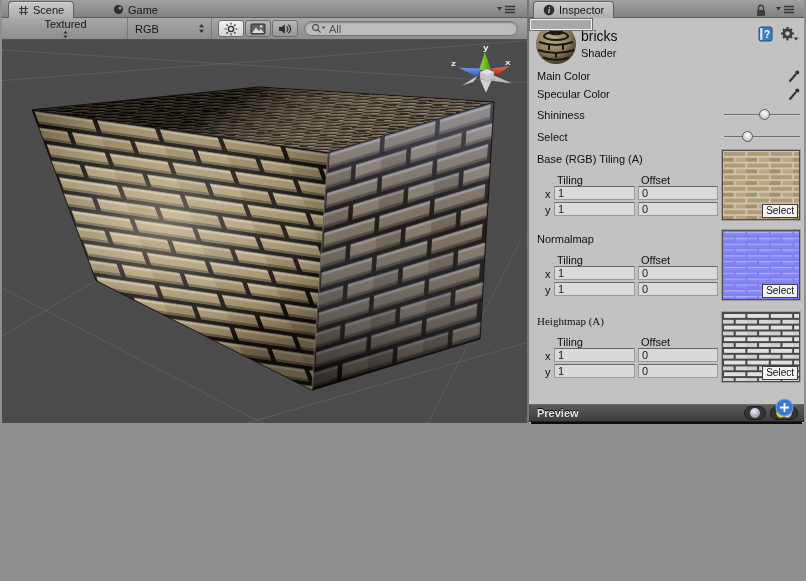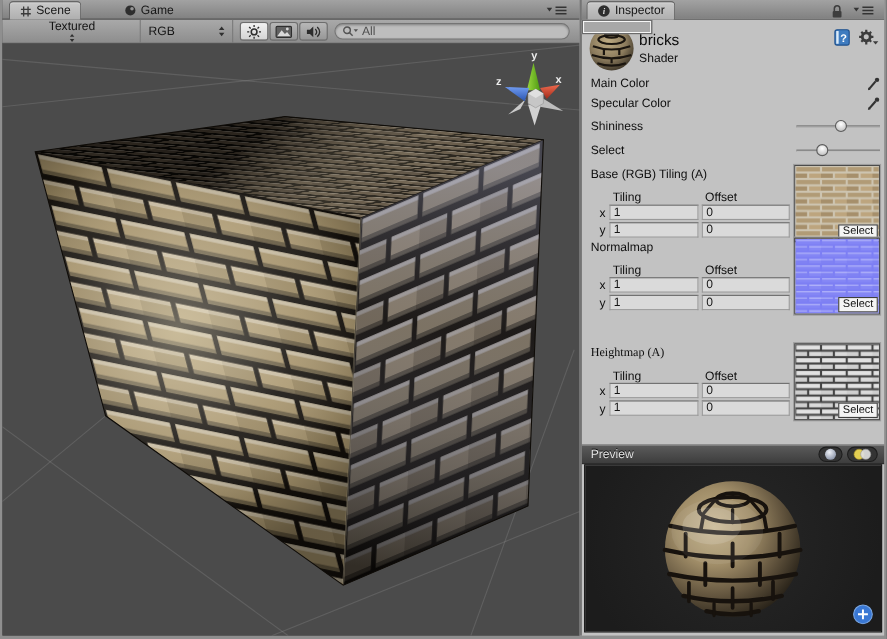--- a/index.html
+++ b/index.html
@@ -1,19 +1,19 @@
 <!DOCTYPE html>
 <html><head>
 <meta charset="utf-8">
 <style>
   html,body{margin:0;padding:0;background:#666;}
   *{box-sizing:border-box;}
   .window{position:relative;width:806px;height:581px;font-family:"Liberation Sans","DejaVu Sans",sans-serif;
     background:#8f8f8f;border-left:2px solid #8f8f8f;border-right:2px solid #8f8f8f;border-bottom:3px solid #8f8f8f;overflow:hidden;}
-  .panel{position:absolute;top:0;height:578px;}
+  .panel{position:absolute;top:0;height:423px;}
   .left-panel{left:0;width:525px;background:#4b4b4b;}
   .right-panel{left:525px;width:277px;background:#c2c2c2;border-left:2px solid #747474;}
   .tabbar{position:absolute;left:0;right:0;top:0;height:18px;background:linear-gradient(#a2a2a2,#818181);border-bottom:1px solid #5c5c5c;}
   .tab{position:absolute;top:1px;height:17px;display:flex;align-items:center;gap:4px;padding:0 9px;font-size:11px;color:#161616;border-radius:4px 4px 0 0;}
   .tab.active{background:linear-gradient(#c9c9c9,#aeaeae);border:1px solid #616161;border-bottom:none;box-shadow:inset 0 1px 0 #d9d9d9;}
   .panel-menu{position:absolute;top:4px;display:flex;align-items:center;gap:1px;}
   .toolbar{position:absolute;left:0;right:0;top:18px;height:22px;background:linear-gradient(#a9a9a9,#8d8d8d);border-bottom:1px solid #535353;}
   .tb-dd{position:absolute;top:0;height:21px;display:flex;align-items:center;justify-content:space-between;font-size:11px;color:#141414;border-right:1px solid #7a7a7a;padding:0 6px;}
   .tb-btn{position:absolute;top:2px;width:26px;height:17px;border:1px solid #6d6d6d;border-radius:3px;background:linear-gradient(#b7b7b7,#979797);display:flex;align-items:center;justify-content:center;}
   .tb-btn.on{background:linear-gradient(#f1f1f1,#d4d4d4);}
@@ -32,21 +32,21 @@
   .slider{position:absolute;width:80px;height:13px;}
   .slider .tr{position:absolute;left:2px;right:2px;top:6px;height:2px;background:#6e6e6e;border-bottom:1px solid #cdcdcd;}
   .slider .th{position:absolute;top:1px;left:var(--p);width:11px;height:11px;margin-left:-6px;border-radius:50%;
     background:radial-gradient(circle at 50% 32%,#ffffff,#cfcfcf 65%,#a9a9a9);border:1px solid #5c5c5c;}
   .sect{position:absolute;left:0;right:0;height:80px;}
   .thumb{position:absolute;left:193px;top:2px;width:78px;height:70px;border:1px solid #4c4c4c;box-shadow:0 0 0 1px #9d9d9d;}
   .thumb svg{display:block;width:100%;height:100%;}
   .sel{position:absolute;right:1px;bottom:1px;font-size:10px;line-height:12px;background:#f4f4f4;border:1px solid #3f3f3f;padding:0 3px;color:#101010;}
   .tf{position:absolute;height:14px;background:#dadada;border:1px solid #999;border-top-color:#666;font-family:"Liberation Sans","DejaVu Sans",sans-serif;font-size:11px;color:#161616;padding:0 3px;}
   .preview{position:absolute;left:0;right:0;top:404px;bottom:0;}
-  .pvh{position:absolute;left:0;right:0;top:0;height:18px;background:linear-gradient(#5b5b5b,#3d3d3d);border-top:1px solid #6e6e6e;border-bottom:1px solid #1f1f1f;color:#e5e5e5;font-size:11px;font-weight:normal;display:flex;align-items:center;padding:0 8px;text-shadow:0 -1px 0 #000;}
+  .pvh{position:absolute;left:0;right:0;top:0;height:18px;background:linear-gradient(#5b5b5b,#3d3d3d);border-top:1px solid #6e6e6e;border-bottom:1px solid #1f1f1f;color:#e5e5e5;font-size:11px;font-weight:bold;display:flex;align-items:center;padding:0 8px;text-shadow:0 -1px 0 #000;}
   .pv-btn{position:absolute;top:2px;height:14px;border-radius:7px;background:#343434;border:1px solid #1d1d1d;display:flex;align-items:center;justify-content:center;}
   .pvv{position:absolute;left:2px;right:2px;top:18px;bottom:3px;background:radial-gradient(circle at 50% 45%,#272727,#1c1c1c 85%);border:1px solid #0d0d0d;}
   .pvv svg{display:block;width:100%;height:100%;}
   .addbtn{position:absolute;right:7px;bottom:6px;width:19px;height:19px;}
 </style>
 </head>
 <body>
 
 <div class="window">
 
@@ -332,21 +332,21 @@
                 <rect x="-11" y="7" width="22" height="4" fill="#a68f6b"></rect>
                 <rect x="13" y="7" width="22" height="4" fill="#bda57e"></rect>
               </pattern>
             </defs>
             <rect width="78" height="70" fill="url(#tb)"></rect>
           </svg>
           <div class="sel">Select</div>
         </div>
       </div>
 
-      <div class="sect" style="top:196px;padding-left:36px;">
+      <div class="sect" style="top:210px;padding-left:36px;">
         <div class="lb" style="left:8px;top:5px;">Normalmap</div>
         <div class="lb" style="left:28px;top:26px;">Tiling</div>
         <div class="lb" style="left:112px;top:26px;">Offset</div>
         <div class="lb" style="left:16px;top:40px;">x</div>
         <input class="tf" style="left: 25px; top: 38px; width: 81px;" value="1">
         <input class="tf" style="left: 109px; top: 38px; width: 80px;" value="0">
         <div class="lb" style="left:16px;top:56px;">y</div>
         <input class="tf" style="left: 25px; top: 54px; width: 81px;" value="1">
         <input class="tf" style="left: 109px; top: 54px; width: 80px;" value="0">
         <div class="thumb">

